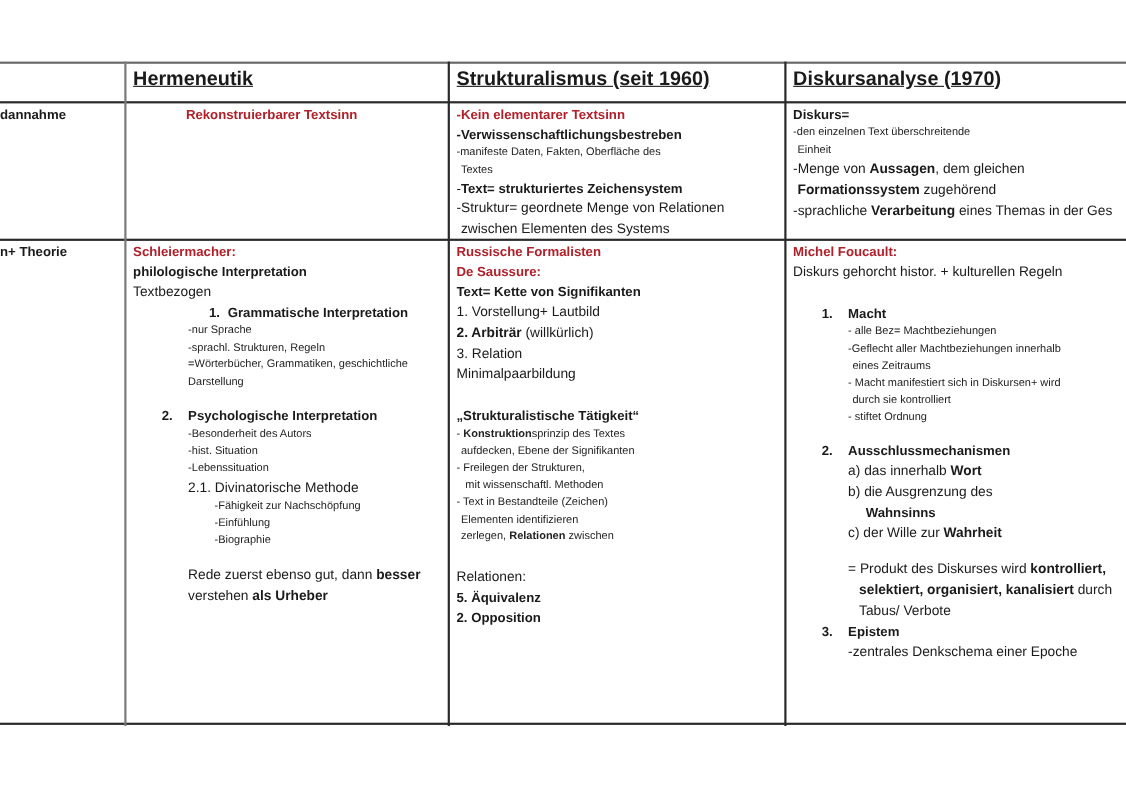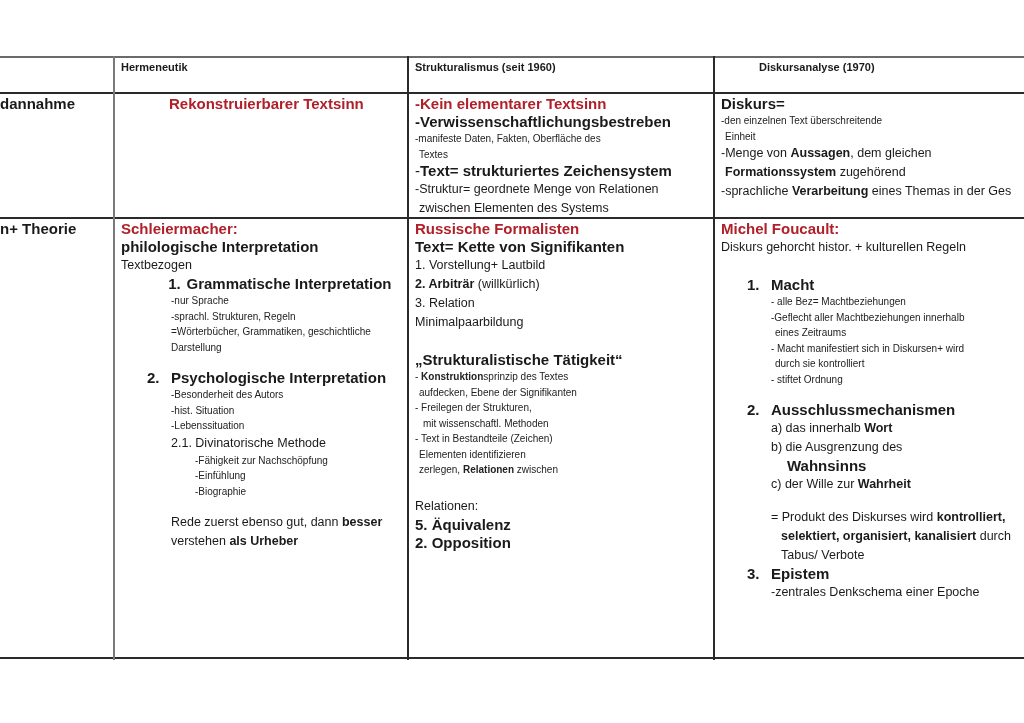--- a/index.html
+++ b/index.html
@@ -2,25 +2,25 @@
 <html><head>
 <meta charset="utf-8">
 <style>
   html, body { margin:0; padding:0; background:#ffffff; }
   body { width:1024px; height:723px; overflow:hidden; position:relative;
          font-family:"Liberation Sans", sans-serif; color:#1a1a1a; }
   .hline { position:absolute; left:0; width:1040px; height:2px; background:#2a2a2a; }
   .vline { position:absolute; width:2px; background:#2a2a2a; top:56px; height:604px; }
   .vline.light { background:#7a7a7a; }
   .cell { position:absolute; overflow:hidden; white-space:nowrap; }
-  .hdr { font-size:11px; font-weight:bold; color:#1a1a1a; }
+  .hdr { font-size:18px; font-weight:bold; color:#1a1a1a;text-decoration:underline; }
   .red { color:#b0202a; font-weight:bold; }
   .b { font-weight:bold; }
   .line { display:block; }
-  .s12 { font-size:15px; line-height:18px; }
+  .s12 { font-size:12px; line-height:18px; }
   .s13 { font-size:12.5px; line-height:19px; }
   .s10 { font-size:10px; line-height:15.5px; color:#222; }
   .ind1 { padding-left:4px; }
   .ind2 { padding-left:50px; }
   .ind3 { padding-left:74px; }
   .num { display:inline-block; width:24px; font-weight:bold; }
   .gap { height:14px; }
   .gap2 { height:19px; }
 </style>
 </head>
@@ -33,21 +33,21 @@
   <div class="hline" style="top:217px;"></div>
   <div class="hline" style="top:657px;"></div>
 
   <div class="vline light" style="left:113px;"></div>
   <div class="vline" style="left:407px;"></div>
   <div class="vline" style="left:713px;"></div>
 
   <div class="cell hdr" style="left:0; top:62px;"></div>
   <div class="cell hdr" style="left:121px; top:61px;">Hermeneutik</div>
   <div class="cell hdr" style="left:415px; top:61px;">Strukturalismus (seit 1960)</div>
-  <div class="cell hdr" style="left:721px; top:61px;margin-left:38px;">Diskursanalyse (1970)</div>
+  <div class="cell hdr" style="left:721px; top:61px;">Diskursanalyse (1970)</div>
 
   <div class="cell s12 b" style="left:0; top:95px;">dannahme</div>
 
   <div class="cell s12 red" style="left:121px; top:95px;padding-left:48px;">Rekonstruierbarer Textsinn</div>
 
   <div class="cell" style="left:415px; top:95px; width:296px;">
     <span class="line s12 red">-Kein elementarer Textsinn</span>
     <span class="line s12 b">-Verwissenschaftlichungsbestreben</span>
     <span class="line s10">-manifeste Daten, Fakten, Oberfläche des</span>
     <span class="line s10 ind1">Textes</span>
@@ -85,20 +85,21 @@
     <span class="line s10 ind3">-Fähigkeit zur Nachschöpfung</span>
     <span class="line s10 ind3">-Einfühlung</span>
     <span class="line s10 ind3">-Biographie</span>
     <span class="line gap"></span>
     <span class="line s13 ind2"><span>Rede zuerst ebenso gut, dann </span><span class="b">besser</span></span>
     <span class="line s13 ind2"><span>verstehen </span><span class="b">als Urheber</span></span>
   </div>
 
   <div class="cell" style="left:415px; top:220px; width:296px;">
     <span class="line s12 red">Russische Formalisten</span>
+    <span class="line s12 red">De Saussure:</span>
     <span class="line s12 b">Text= Kette von Signifikanten</span>
     <span class="line s13">1. Vorstellung+ Lautbild</span>
     <span class="line s13"><span class="b">2. Arbiträr</span><span> (willkürlich)</span></span>
     <span class="line s13">3. Relation</span>
     <span class="line s13">Minimalpaarbildung</span>
     <span class="line gap2"></span>
     <span class="line s12 b">„Strukturalistische Tätigkeit“</span>
     <span class="line s10"><span>- </span><span class="b">Konstruktion</span><span>sprinzip des Textes</span></span>
     <span class="line s10 ind1">aufdecken, Ebene der Signifikanten</span>
     <span class="line s10">- Freilegen der Strukturen,</span>

